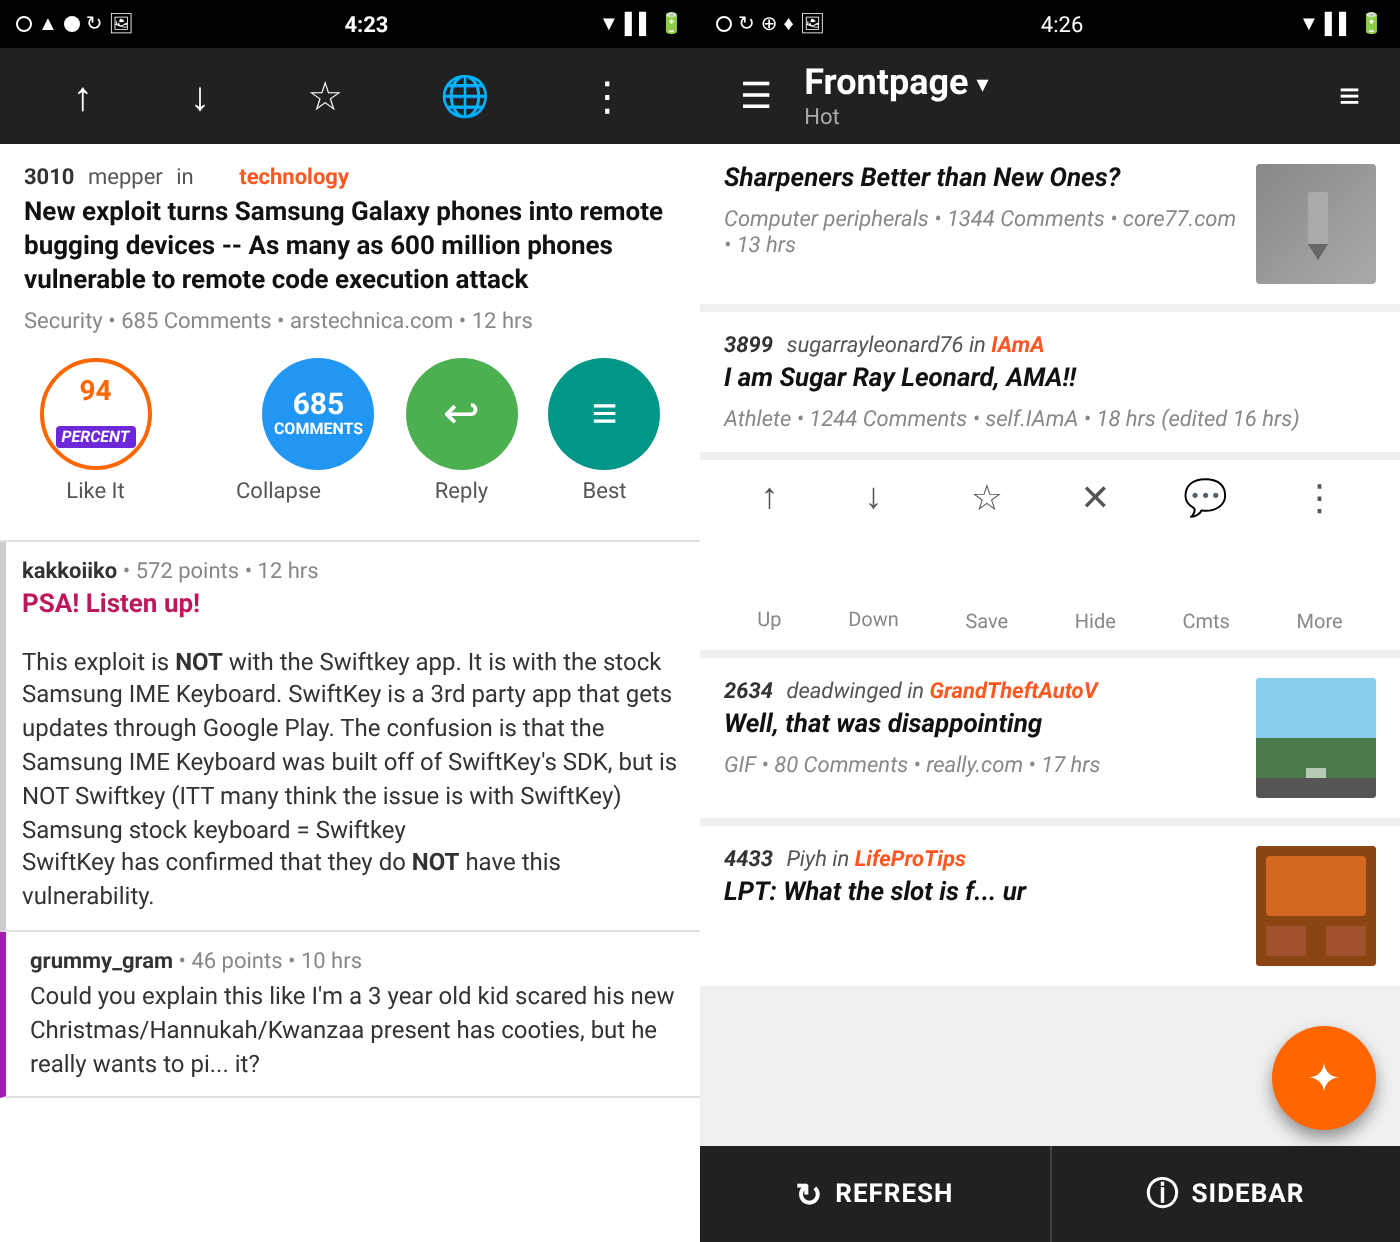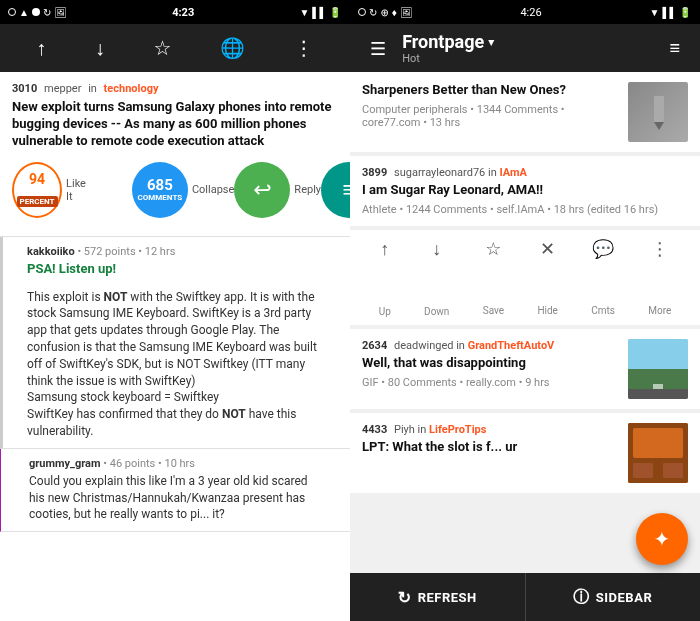--- a/index.html
+++ b/index.html
@@ -86,24 +86,25 @@
     .action-buttons {
       display: flex;
       justify-content: space-around;
       align-items: center;
       padding: 8px 0;
       margin-top: 4px;
     }
 
     .action-btn {
       display: flex;
-      flex-direction: row;
+      flex-direction: column;
       align-items: center;
       gap: 4px;
       cursor: pointer;
+      text-align: center;
     }
 
     .btn-circle {
       width: 56px;
       height: 56px;
       border-radius: 50%;
       display: flex;
       align-items: center;
       justify-content: center;
       flex-direction: column;
@@ -115,25 +116,26 @@
       color: #ff6600;
     }
     .btn-like .percent-text {
       font-size: 14px;
       font-weight: bold;
       line-height: 1;
     }
     .btn-like .percent-label {
       font-size: 8px;
       font-weight: bold;
-      background: #c2410c;
+      background: #6d28d9;
       color: #fff;
       padding: 1px 3px;
       border-radius: 2px;
       margin-top: 10px;
+      font-style: italic;
     }
 
     .btn-collapse {
       background: #2196F3;
       color: #fff;
       flex-direction: column;
       margin-left: 40px;
     }
     .btn-collapse .count {
       font-size: 15px;
@@ -155,53 +157,53 @@
       color: #fff;
     }
 
     .btn-label {
       font-size: 11px;
       color: #555;
     }
 
     .comment-card {
       background: #fff;
-      padding: 8px 24px;
+      padding: 8px 8px;
       border-bottom: 1px solid #e0e0e0;
       border-left: 3px solid #ccc;
     }
 
     .comment-header {
       font-size: 11px;
       color: #888;
       margin-bottom: 3px;
     }
     .comment-header .username { color: #333; font-weight: bold; }
     .comment-header .points { color: #888; }
 
     .comment-title {
       font-size: 13px;
       font-weight: bold;
-      color: #15803d;
+      color: #be185d;
       margin-bottom: 4px;
     }
 
     .comment-body {
       font-size: 12px;
       color: #333;
       line-height: 1.4;
       margin-top: 13px;
     }
     .comment-body strong { font-weight: bold; }
 
     .comment-reply {
       background: #fff;
-      padding: 8px 28px;
+      padding: 8px 12px;
       border-bottom: 1px solid #e0e0e0;
-      border-left: 1px solid #a21caf;
+      border-left: 3px solid #a21caf;
     }
     .comment-reply .reply-header {
       font-size: 11px;
       color: #888;
       margin-bottom: 3px;
     }
     .comment-reply .reply-text {
       font-size: 12px;
       color: #333;
       line-height: 1.4;
@@ -285,20 +287,21 @@
       overflow: hidden;
       background: #f0f0f0;
     }
 
     .feed-item {
       background: #fff;
       margin-bottom: 4px;
       padding: 10px 12px;
       display: flex;
       gap: 8px;
+      font-style: italic;
     }
 
     .feed-item-content { flex: 1; }
 
     .feed-meta {
       font-size: 11px;
       color: #555;
       margin-bottom: 3px;
     }
     .feed-score { font-weight: bold; color: #333; }
@@ -436,23 +439,32 @@
     <span class="toolbar-icon">⋮</span>
   </div>
 
   <div class="content-area">
 
     <div class="post-card">
       <div class="post-meta">
         <span class="score">3010</span>
         <span style="margin-left:4px;">mepper</span>
         <span style="margin-left:4px;">in</span>
-        <span class="subreddit" style="margin-left:4px;">technology</span>
+        <span class="subreddit" style="margin-left:20px;">technology</span>
       </div>
       <div class="post-title">New exploit turns Samsung Galaxy phones into remote bugging devices -- As many as 600 million phones vulnerable to remote code execution attack</div>
+      <div class="post-subtext">
+        <span>Security</span>
+        <span> • </span>
+        <span>685 Comments</span>
+        <span> • </span>
+        <span>arstechnica.com</span>
+        <span> • </span>
+        <span>12 hrs</span>
+      </div>
 
       <div class="action-buttons">
         <div class="action-btn">
           <div class="btn-circle btn-like">
             <span class="percent-text">94</span>
             <span class="percent-label">PERCENT</span>
           </div>
           <span class="btn-label">Like It</span>
         </div>
 
@@ -625,21 +637,21 @@
           <span class="feed-subreddit">GrandTheftAutoV</span>
         </div>
         <div class="feed-title">Well, that was disappointing</div>
         <div class="feed-subtext">
           <span>GIF</span>
           <span> • </span>
           <span>80 Comments</span>
           <span> • </span>
           <span>really.com</span>
           <span> • </span>
-          <span>9 hrs</span>
+          <span>17 hrs</span>
         </div>
       </div>
       <div class="feed-thumbnail thumbnail-road">
         <svg width="60" height="60" viewBox="0 0 60 60">
           <rect x="0" y="0" width="60" height="30" fill="#87CEEB"></rect>
           <rect x="0" y="30" width="60" height="20" fill="#4a7a4a"></rect>
           <rect x="0" y="50" width="60" height="10" fill="#555"></rect>
           <rect x="25" y="45" width="10" height="5" fill="#fff" opacity="0.6"></rect>
         </svg>
       </div>

